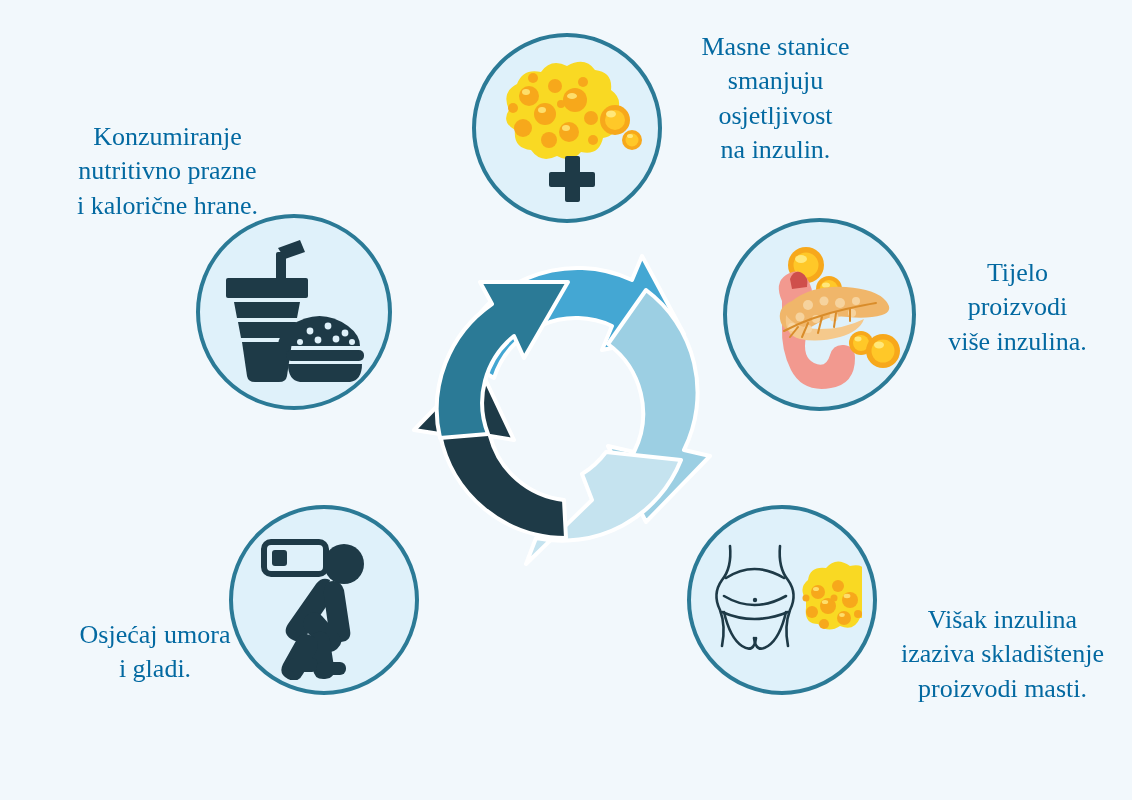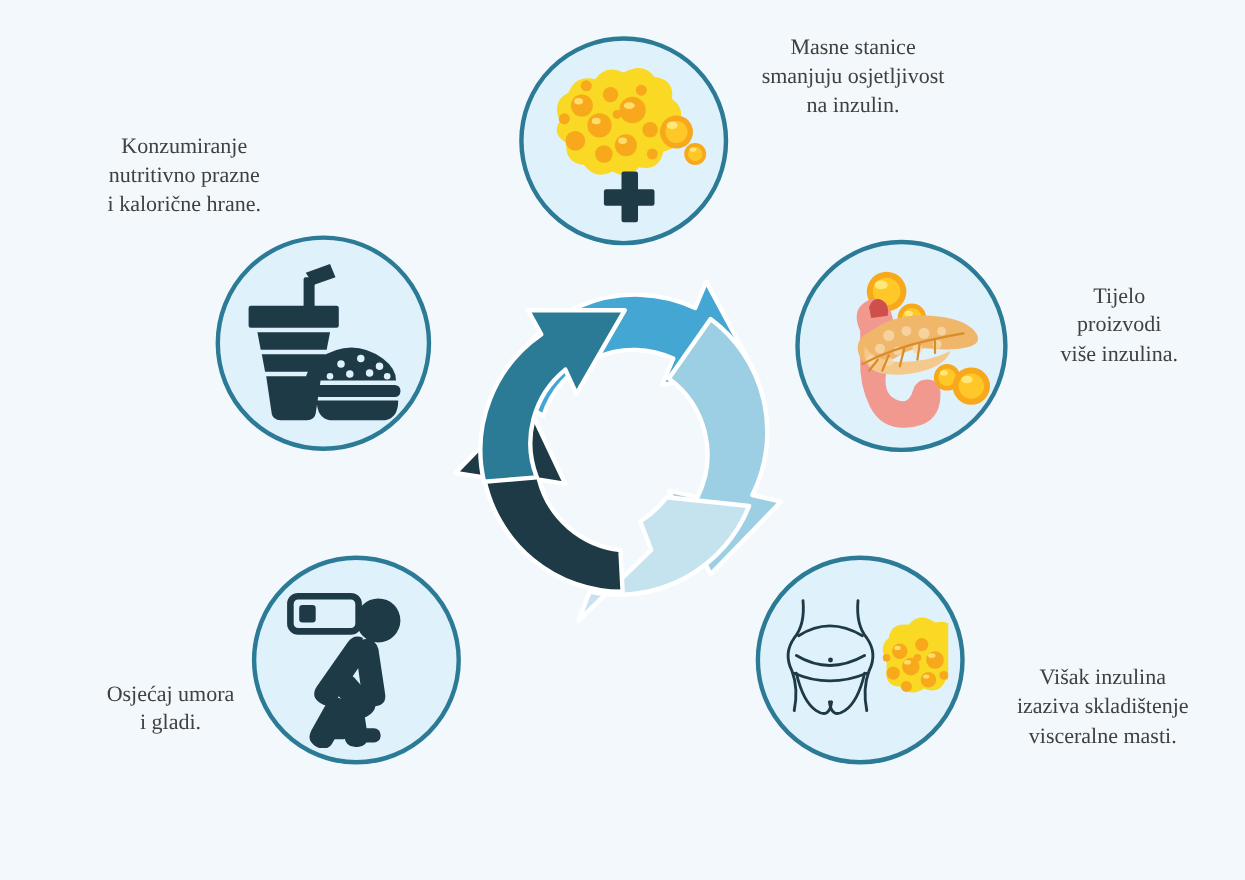--- a/index.html
+++ b/index.html
@@ -18,22 +18,22 @@
     border-radius:50%;
     background:#dff1fa;
     border:4px solid #2b7a96;
     box-sizing:border-box;
     display:flex;align-items:center;justify-content:center;
   }
   .circle svg{display:block;}
 
   .caption{
     position:absolute;
-    color:#404040;
-    font-size:20px;
+    color:#0369a1;
+    font-size:26px;
     line-height:1.32;
     white-space:pre-line;
   }
   .cap-center{text-align:center;}
 
   #cycle{position:absolute;left:396px;top:238px;width:344px;height:344px;}
   #cycle svg{display:block;}
 </style>
 </head>
 <body>
@@ -255,21 +255,21 @@
             <ellipse cx="22" cy="17" rx="3" ry="2"></ellipse>
               <ellipse cx="53" cy="24" rx="3.4" ry="2.2"></ellipse>
             <ellipse cx="31" cy="30" rx="3.2" ry="2.1"></ellipse>
               <ellipse cx="48" cy="43" rx="2.8" ry="1.9"></ellipse>
           </g>
         </g>
       </svg>
     </div>
     <div class="caption cap-center" style="left:885px;top:603px;width:235px;">Višak inzulina
 izaziva skladištenje
-visceralne masti.</div>
+proizvodi masti.</div>
   </div>
 
   <div class="node">
     <div class="circle" style="left:229px;top:505px;width:190px;height:190px;">
       <svg width="160" height="160" viewBox="0 0 160 160">
 
         <g>
           <rect x="20" y="22" width="62" height="32" rx="7" fill="none" stroke="#1e3a47" stroke-width="6"></rect>
           <rect x="83" y="31" width="9" height="14" rx="3" fill="#1e3a47"></rect>
           <rect x="28" y="30" width="15" height="16" rx="3" fill="#1e3a47"></rect>

